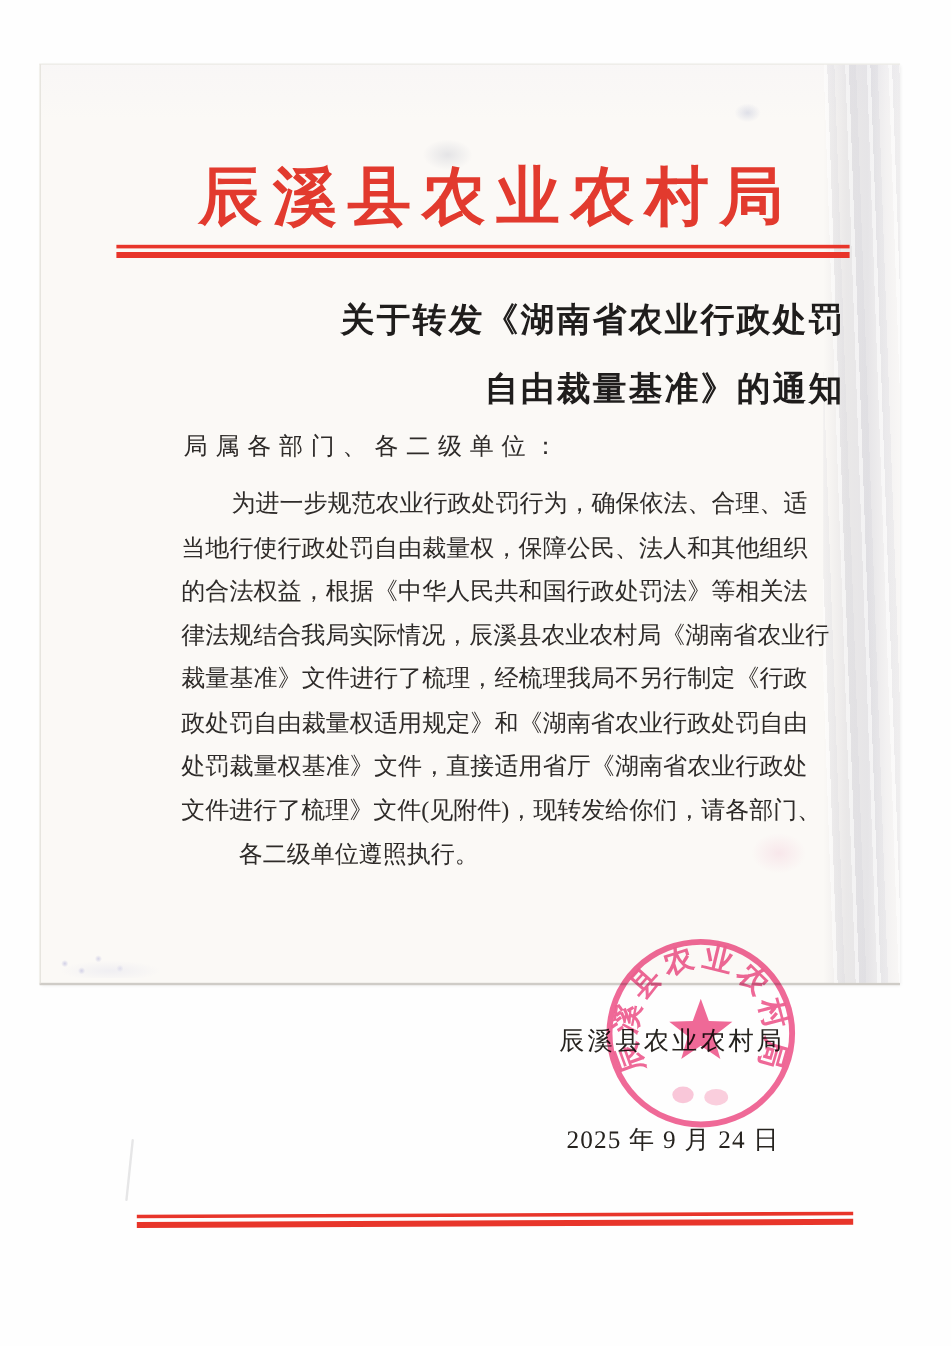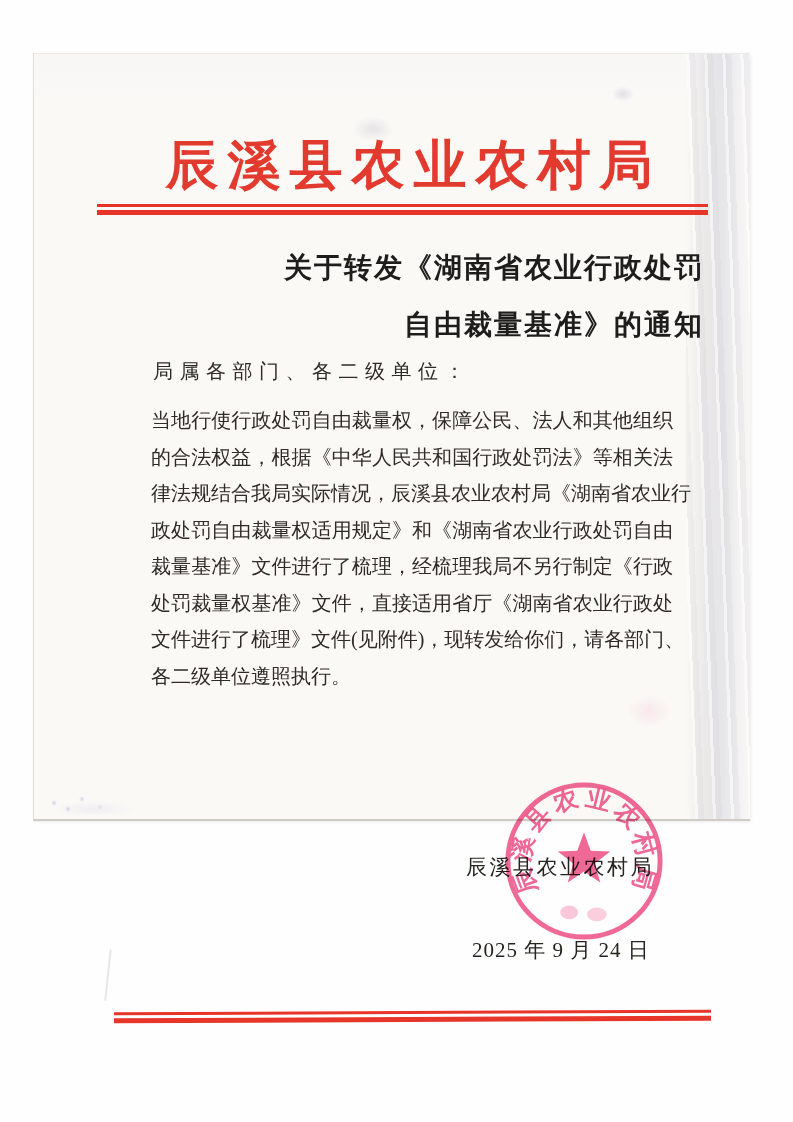--- a/index.html
+++ b/index.html
@@ -67,21 +67,21 @@
   
   .salutation{position:absolute;left:119px;top:304px;
     color:var(--ink);font-size:20px;letter-spacing:6.5px;white-space:nowrap;}
   .body-block{position:absolute;left:117px;top:351px;width:522px;}
   .body-line{
     width:522px;height:36.5px;line-height:30px;
     color:var(--ink);font-size:20px;white-space:nowrap;overflow:visible;
     text-align:justify;text-align-last:justify;text-justify:inter-ideograph;
   }
   .body-line.indent{padding-left:42px;}
-  .body-line.last{text-align-last:left;}
+  .body-line.last{text-align-last:left;margin-left:48px;}
 
   
   .sig-agency{position:absolute;left:432px;top:799px;color:#26231f;
     font-size:21px;letter-spacing:2.5px;white-space:nowrap;}
   .sig-date{position:absolute;left:438px;top:838px;color:#26231f;
     font-size:21px;letter-spacing:1px;white-space:nowrap;margin-top:44px;}
 
   
   .seal{position:absolute;left:466px;top:723px;width:168px;height:168px;
     mix-blend-mode:multiply;opacity:.92;}
@@ -103,25 +103,26 @@
     <div class="agency-header">辰溪县农业农村局</div>
     <div class="rule top-thin"></div>
     <div class="rule top-thick"></div>
 
     <div class="doc-title l1">关于转发《湖南省农业行政处罚</div>
     <div class="doc-title l2">自由裁量基准》的通知</div>
 
     <div class="salutation">局属各部门、各二级单位：</div>
 
     <div class="body-block">
+      <div class="body-line indent">为进一步规范农业行政处罚行为，确保依法、合理、适</div>
       <div class="body-line">当地行使行政处罚自由裁量权，保障公民、法人和其他组织</div>
       <div class="body-line">的合法权益，根据《中华人民共和国行政处罚法》等相关法</div>
       <div class="body-line">律法规结合我局实际情况，辰溪县农业农村局《湖南省农业行</div>
+      <div class="body-line">裁量基准》文件进行了梳理，经梳理我局不另行制定《行政</div>
       <div class="body-line">政处罚自由裁量权适用规定》和《湖南省农业行政处罚自由</div>
-      <div class="body-line">裁量基准》文件进行了梳理，经梳理我局不另行制定《行政</div>
       <div class="body-line">处罚裁量权基准》文件，直接适用省厅《湖南省农业行政处</div>
       <div class="body-line">文件进行了梳理》文件(见附件)，现转发给你们，请各部门、</div>
       <div class="body-line last">各二级单位遵照执行。</div>
     </div>
 
     <div class="sig-agency">辰溪县农业农村局</div>
     <div class="sig-date">2025 年 9 月 24 日</div>
 
     <svg class="seal" viewBox="0 0 170 170">
       <circle cx="85" cy="85" r="77" fill="none" stroke="var(--seal-pink)" stroke-width="5" opacity=".95"></circle>

